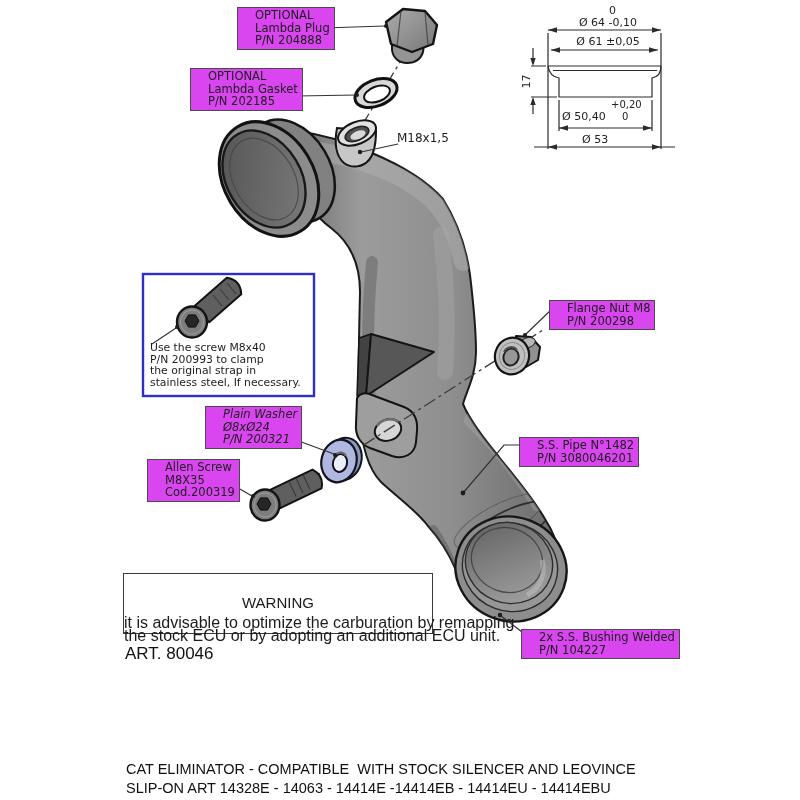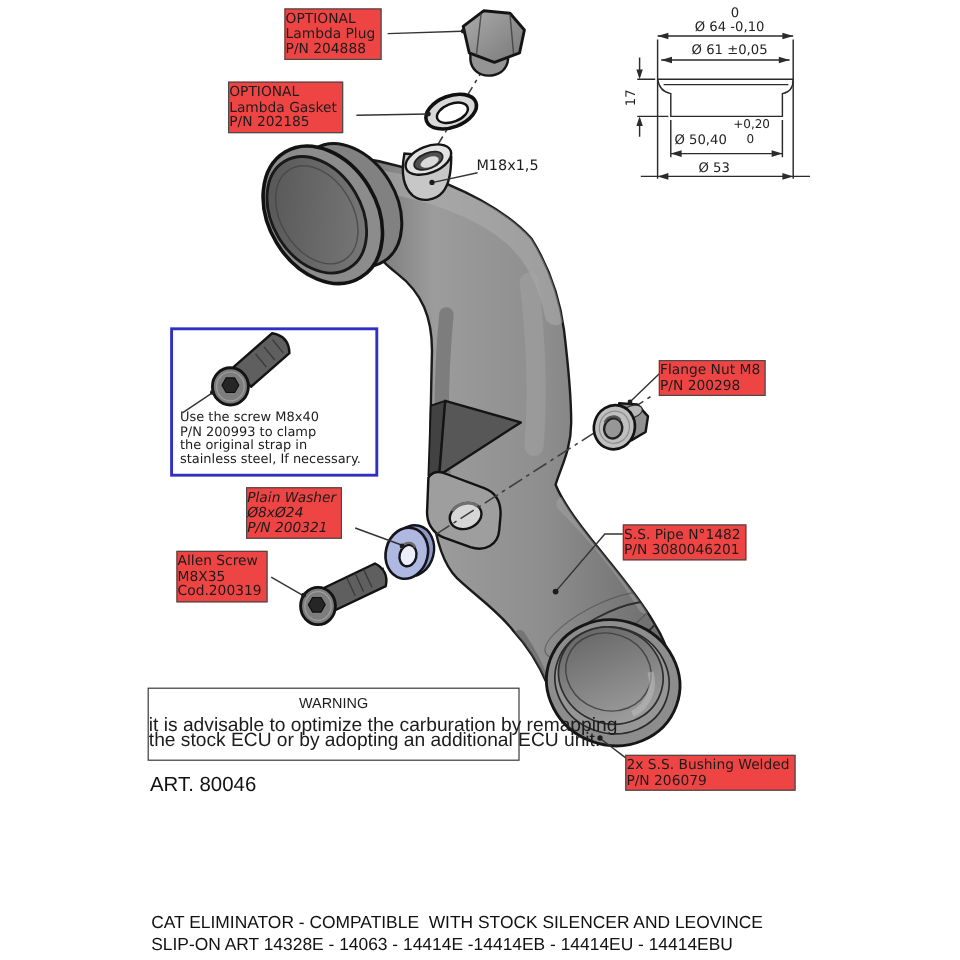--- a/index.html
+++ b/index.html
@@ -1,33 +1,33 @@
 <!DOCTYPE html>
 <html><head>
 <meta charset="utf-8">
 <style>
   html,body{margin:0;padding:0;background:#ffffff;}
   .stage{position:relative;width:800px;height:800px;background:#fff;overflow:hidden;
          font-family:"DejaVu Sans",sans-serif;color:#1c1c1c;}
   svg{position:absolute;left:0;top:0;z-index:1;}
-  .callout{position:absolute;z-index:2;background:#ef4444;border:1px solid #4a4a4a;
-           padding:1px 4px 2px 0;font:11.5px/12.6px "DejaVu Sans",sans-serif;
+  .callout{position:absolute;z-index:2;background:#d946ef;border:1px solid #4a4a4a;
+           padding:1px 4px 2px 17px;font:11.5px/12.6px "DejaVu Sans",sans-serif;
            color:#1c1c1c;white-space:pre;}
   .plain{position:absolute;z-index:2;background:transparent;border:none;
          font:11.5px/12.6px "DejaVu Sans",sans-serif;white-space:pre;}
   .note-text{position:absolute;z-index:2;font:10.8px/11.5px "DejaVu Sans",sans-serif;white-space:pre;}
   .dim{position:absolute;z-index:2;font:11px "DejaVu Sans",sans-serif;color:#222;white-space:pre;}
   .dim.small{font-size:10px;}
   .dim.center{text-align:center;}
   .dim.bold{font-weight:bold;font-size:11.5px;line-height:12px;}
   .dim.rot{transform:rotate(-90deg);}
   .warning-box{position:absolute;z-index:2;left:123px;top:573px;width:308px;height:59px;
                border:1px solid #3a3a3a;background:#fff;text-align:center;
                font-family:"Liberation Sans",sans-serif;}
-  .warning-title{font-size:12px;margin-top:5px;}
+  .warning-title{font-size:15px;margin-top:20px;}
   .warning-body{font-size:16px;line-height:12.5px;margin-top:6px;white-space:pre;}
   .article{position:absolute;z-index:2;left:125px;top:644px;
            font:17px "Liberation Sans",sans-serif;color:#111;}
   .bottom-text{position:absolute;z-index:2;left:126px;
                font:14.5px/18.5px "Liberation Sans",sans-serif;color:#111;white-space:pre;}
 </style>
 </head>
 <body>
 
 <div class="stage">
@@ -224,21 +224,21 @@
 P/N 200298</div>
 <div class="callout" style="left:205px;top:406px;font-style:italic;">Plain Washer
 Ø8xØ24
 P/N 200321</div>
 <div class="callout" style="left:147px;top:459px;">Allen Screw
 M8X35
 Cod.200319</div>
 <div class="callout" style="left:519px;top:437px;">S.S. Pipe N°1482
 P/N 3080046201</div>
 <div class="callout" style="left:521px;top:629px;">2x S.S. Bushing Welded
-P/N 206079</div>
+P/N 104227</div>
 <div class="note-text" style="left:150px;top:342px;">Use the screw M8x40
 P/N 200993 to clamp
 the original strap in
 stainless steel, If necessary.</div>
 
 <div class="dim" style="left:609px;top:4px;">0</div>
 <div class="dim center" style="left:552px;top:16px;width:112px;">Ø 64 -0,10</div>
 <div class="dim center" style="left:552px;top:35px;width:112px;">Ø 61 ±0,05</div>
 <div class="dim rot" style="left:518px;top:74px;width:16px;">17</div>
 <div class="dim small" style="left:611px;top:99px;">+0,20</div>

